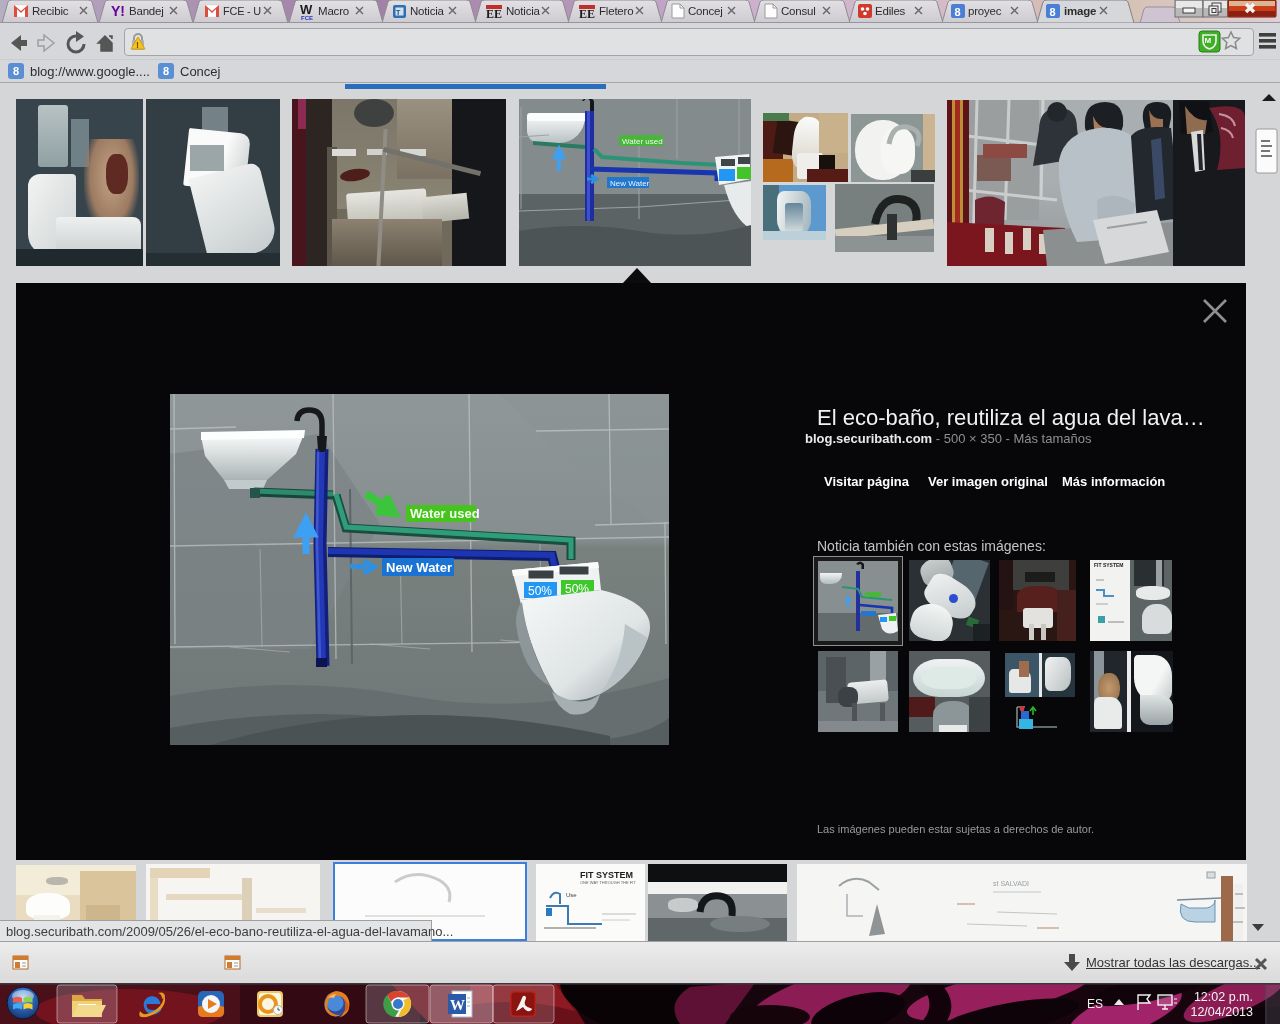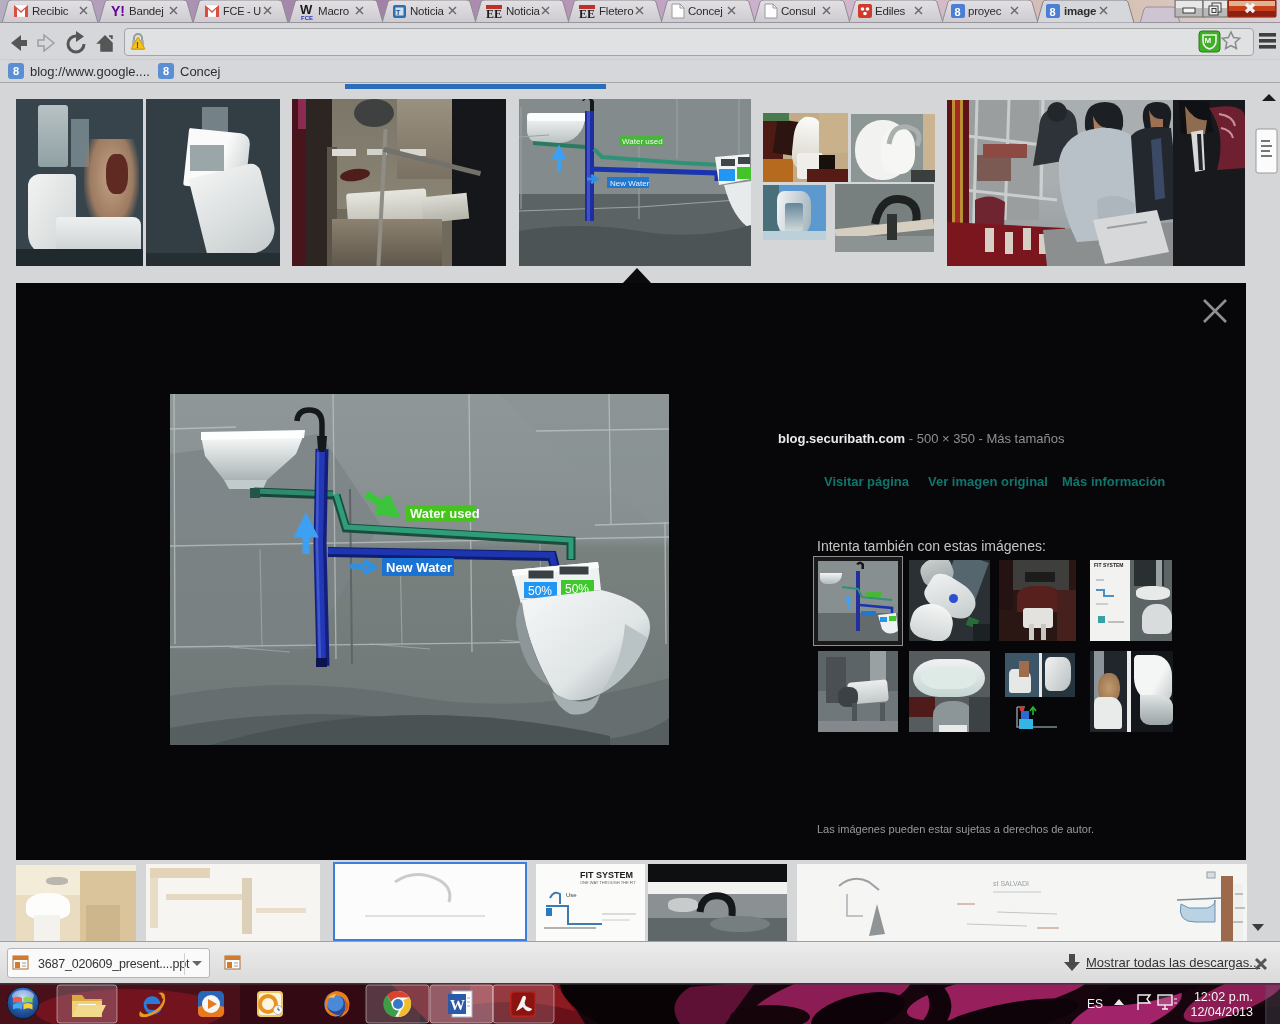--- a/index.html
+++ b/index.html
@@ -12,21 +12,21 @@
 .url{position:absolute;left:149px;top:34px;font-size:15.5px;letter-spacing:-0.3px;color:#8a8a8a;white-space:nowrap;width:1040px;overflow:hidden}
 .url b{color:#1f1f1f;font-weight:normal}
 #bookbar{left:0;top:60px;width:1280px;height:23px;background:#d6d7da;border-bottom:1px solid #a8a8a8}
 .bmfav{position:absolute;top:63px;width:16px;height:16px;background:#5b8fd4;border-radius:3px;color:#fff;font-size:11px;font-weight:bold;text-align:center;line-height:16px}
 .bmtx{position:absolute;top:64px;font-size:13px;color:#2e2e2e}
 
 #bluestrip{left:345px;top:84px;width:261px;height:5px;background:#2a6dbd}
 .th{overflow:hidden}
 #panel{left:16px;top:283px;width:1230px;height:577px;background:#070709}
 #pointer{left:622px;top:268px;width:0;height:0;border-left:15px solid transparent;border-right:15px solid transparent;border-bottom:16px solid #0b0b0d}
-.wlink{position:absolute;font-size:13px;font-weight:bold;color:#0f766e}
+.wlink{position:absolute;font-size:13px;font-weight:bold;color:#ffffff}
 
 #dlbar{left:0;top:941px;width:1280px;height:42px;background:linear-gradient(#ececec,#dadada);border-top:1px solid #a0a0a0}
 .chip{position:absolute;top:948px;height:30px;background:#fafafa;border:1px solid #b5b5b5;border-radius:3px}
 .chip .ct{position:absolute;left:30px;top:8px;font-size:12.5px;color:#333;letter-spacing:-0.2px}
 .chip .arr{position:absolute;right:7px;top:12px;width:0;height:0;border-left:5px solid transparent;border-right:5px solid transparent;border-top:5px solid #666}.chip .sep{position:absolute;right:24px;top:4px;width:1px;height:22px;background:#d0d0d0}
 #status{left:0;top:920px;height:21px;width:432px;background:#e3e4e5;border:1px solid #9f9f9f;border-left:none;border-bottom:none;font-size:13px;color:#3d3d3d;padding:3px 6px;white-space:nowrap}
 </style></head>
 <body>
 <div id="root">
 <div class="abs" id="frame"></div>
@@ -488,25 +488,26 @@
   <rect x="391" y="186" width="33" height="16" fill="#3ec82b"></rect>
   <text x="395" y="199" font-size="12" fill="#fff" font-family="Liberation Sans,sans-serif">50%</text>
 
   <path d="M350,206 L431,196 Q490,210 478,244 Q464,282 430,300 Q398,314 384,298 Q360,258 350,206 Z" fill="url(#bowlg)"></path>
   <path d="M352,208 Q358,254 380,292 Q352,278 346,230 Q346,214 352,208 Z" fill="#8d9799"></path>
   <path d="M430,300 Q452,270 455,230 L478,244 Q464,282 430,300 Z" fill="#b9c2c4"></path>
   <path d="M382,298 Q412,316 430,300 Q424,324 400,320 Q386,312 382,298 Z" fill="#a5afb1"></path>
  </svg>
  </div>
 
- <div class="abs" style="left:762px;top:148px;font-size:13px;color:#8f8f8f;white-space:nowrap"><b style="color:#e9e9e9">blog.securibath.com</b> - 500 × 350 - Más tamaños</div>
+ <div class="abs" style="left:801px;top:122px;width:420px;font-size:22px;color:#f1f1f1;white-space:nowrap;overflow:hidden">El eco-baño, reutiliza el agua del lava…</div>
+ <div class="abs" style="left:789px;top:148px;font-size:13px;color:#8f8f8f;white-space:nowrap"><b style="color:#e9e9e9">blog.securibath.com</b> - 500 × 350 - Más tamaños</div>
  <div class="wlink" style="left:808px;top:191px">Visitar página</div>
  <div class="wlink" style="left:912px;top:191px">Ver imagen original</div>
  <div class="wlink" style="left:1046px;top:191px">Más información</div>
- <div class="abs" style="left:801px;top:255px;font-size:14px;color:#c4c4c4">Intenta también con estas imágenes:</div>
+ <div class="abs" style="left:801px;top:255px;font-size:14px;color:#c4c4c4">Noticia también con estas imágenes:</div>
  <div class="abs" id="ggrid">
 
   <div class="abs" style="left:797px;top:273px;width:90px;height:90px;border:1px solid #8f8f8f;background:#1a1a1a">
    <div class="abs th" style="left:4px;top:4px;width:80px;height:80px;background:#878f90">
     <div class="abs" style="left:0;top:52px;width:80px;height:28px;background:#636b6d"></div>
     <div class="abs" style="left:2px;top:12px;width:22px;height:11px;background:linear-gradient(#f2f3f3,#b2bbbc);border-radius:0 0 10px 6px"></div>
     <svg class="abs" style="left:0;top:0" width="80" height="80">
      <line x1="40" y1="10" x2="40" y2="70" stroke="#242f9e" stroke-width="4"></line>
      <path d="M24,26 L40,28 l4,8 l30,3" stroke="#2e9376" stroke-width="2.2" fill="none"></path>
      <path d="M42,44 L74,47 l0,5" stroke="#1834ae" stroke-width="2.6" fill="none"></path>
@@ -683,27 +684,23 @@
             <line x1="438" y1="44" x2="448" y2="44"></line>
             <line x1="436" y1="58" x2="446" y2="58"></line>
           </g>
    <rect x="410" y="8" width="8" height="6" fill="#d9dee0" stroke="#98a0a4"></rect>
   </svg>
  </div>
  <svg class="abs" style="left:1250px;top:62px" width="16" height="12">
         <path d="M2,2 l6,7 l6,-7 Z" fill="#3c3c3c"></path>
       </svg>
 </div>
+<div class="abs" id="status">blog.securibath.com/2009/05/26/el-eco-bano-reutiliza-el-agua-del-lavamano...</div>
 
 <div class="abs" id="dlbar"></div>
-<div class="chip" style="left:7px;width:203px">
-      <span class="ct">3687_020609_present....ppt</span>
-      <span class="sep"></span>
-      <span class="arr"></span>
-    </div>
 <svg class="abs" style="left:12px;top:954px" width="18" height="18">
       <rect x="1" y="2" width="15" height="13" fill="#fdfdfd" stroke="#b46b2a"></rect>
       <rect x="1" y="2" width="15" height="4" fill="#d07c30"></rect>
       <rect x="3" y="8" width="5" height="6" fill="#d07c30"></rect>
       <g stroke="#9a9a9a" stroke-width="1">
         <line x1="10" y1="9" x2="14" y2="9"></line>
         <line x1="10" y1="12" x2="14" y2="12"></line>
       </g>
     </svg>
 <svg class="abs" style="left:224px;top:954px" width="18" height="18">

